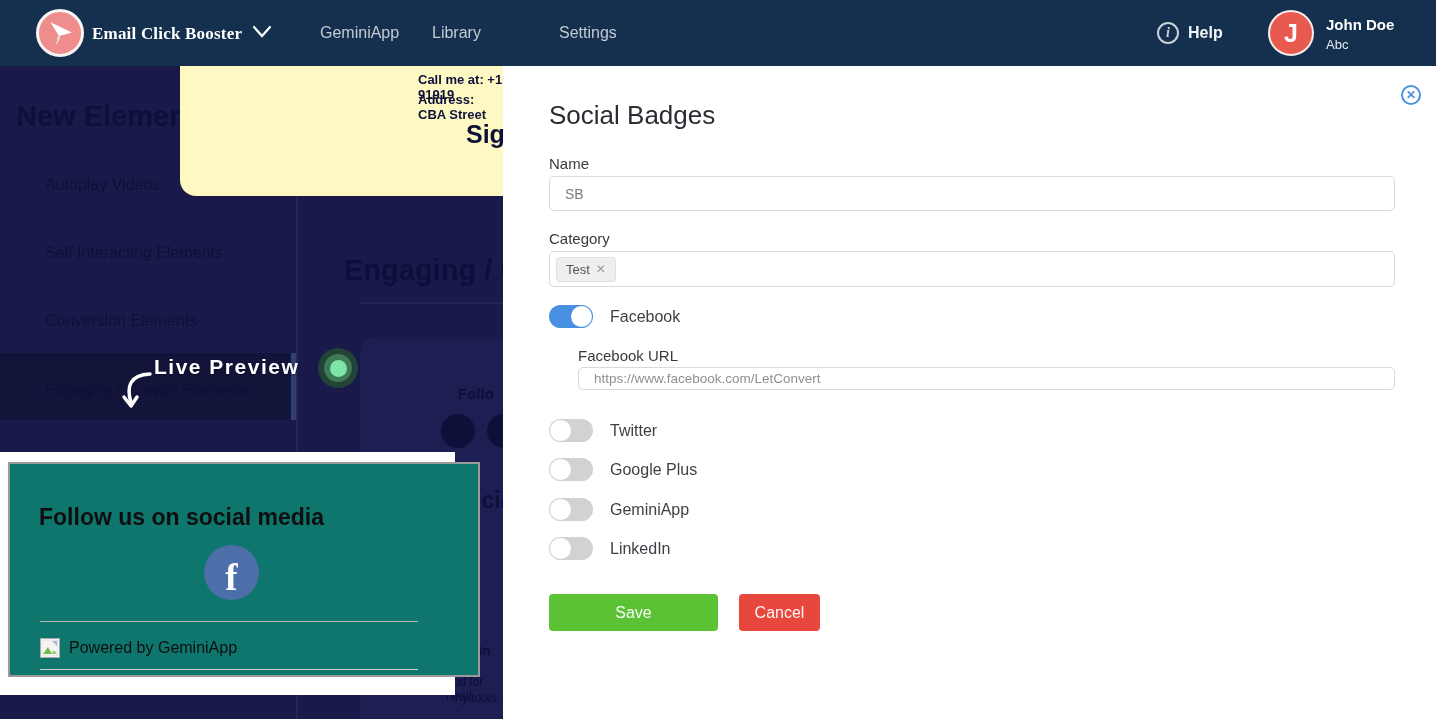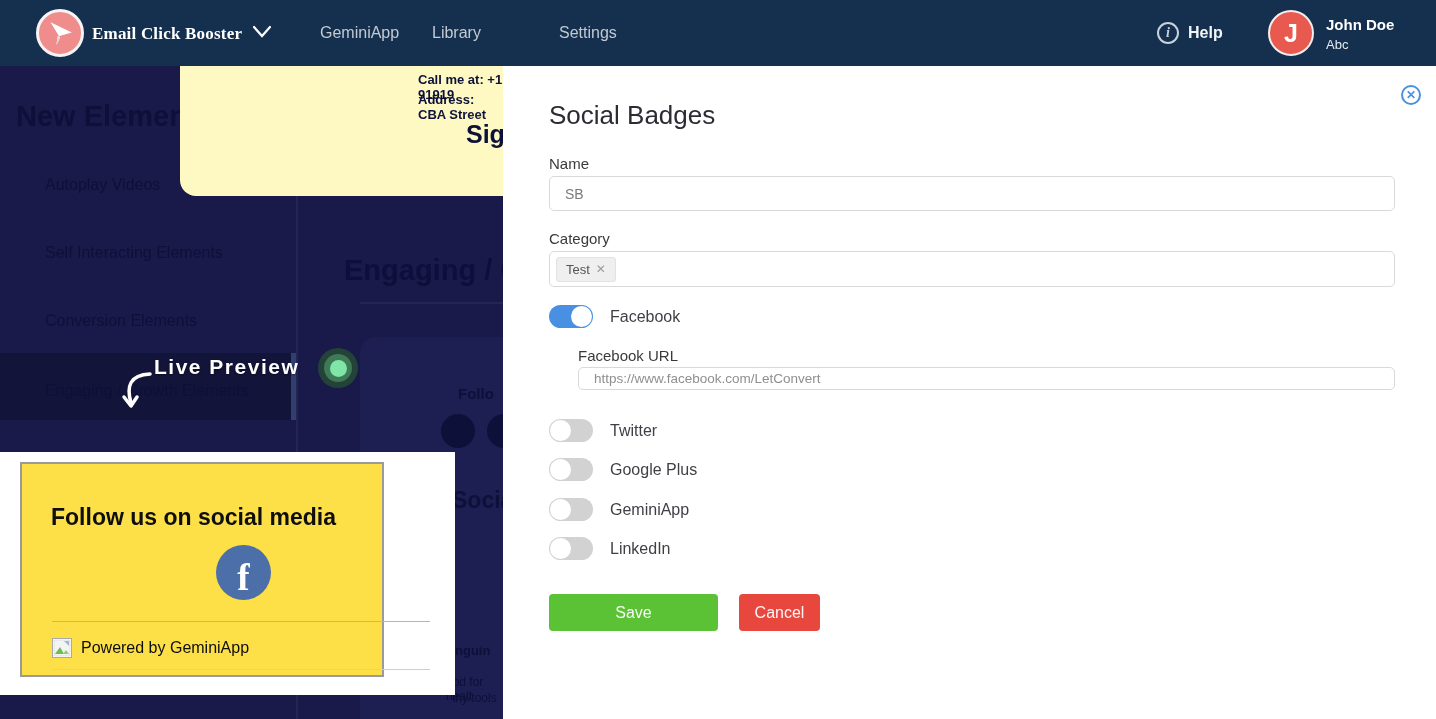--- a/index.html
+++ b/index.html
@@ -55,21 +55,21 @@
   .live-label { position:absolute; left:154px; top:355px; z-index:6; color:#ffffff; font-size:21px;
                 font-weight:bold; letter-spacing:1.5px; text-shadow:0 1px 2px rgba(0,0,0,.4); }
   .live-arrow { position:absolute; left:118px; top:370px; z-index:6; }
   .live-dot { position:absolute; left:318px; top:348px; width:40px; height:40px; border-radius:50%;
               background:#234238; display:flex; align-items:center; justify-content:center; z-index:6; }
   .live-dot .mid { width:28px; height:28px; border-radius:50%; background:#3e7a55; display:flex; align-items:center; justify-content:center; }
   .live-dot .core { width:17px; height:17px; border-radius:50%; background:#7fe6a8; }
 
   
   .preview-region { position:absolute; left:0; top:452px; width:455px; height:243px; background:#ffffff; z-index:8; }
-  .preview-card { position:absolute; left:20px; top:10px; width:364px; height:215px; background:#fde047; border:2px solid #9a9a9a; }
+  .preview-card { position:absolute; left:8px; top:10px; width:472px; height:215px; background:#0f766e; border:2px solid #9a9a9a; }
   .preview-heading { position:absolute; left:29px; top:40px; font-size:23px; font-weight:bold; color:#0e0e0e; }
   .fb-circle { position:absolute; left:194px; top:81px; width:55px; height:55px; border-radius:50%;
                background:#4d6fa9; display:flex; align-items:center; justify-content:center; }
   .fb-f { color:#fff; font-family:"Liberation Serif", serif; font-weight:bold; font-size:37px; margin-top:9px; }
   .preview-hr1 { position:absolute; left:30px; top:157px; width:378px; height:1px; background:#b5b5b5; }
   .powered-row { position:absolute; left:30px; top:174px; display:flex; align-items:center; gap:9px; }
   .powered-text { font-size:16px; color:#0e0e0e; }
   .preview-hr2 { position:absolute; left:30px; top:205px; width:378px; height:1px; background:#cfcfcf; }
 
   

